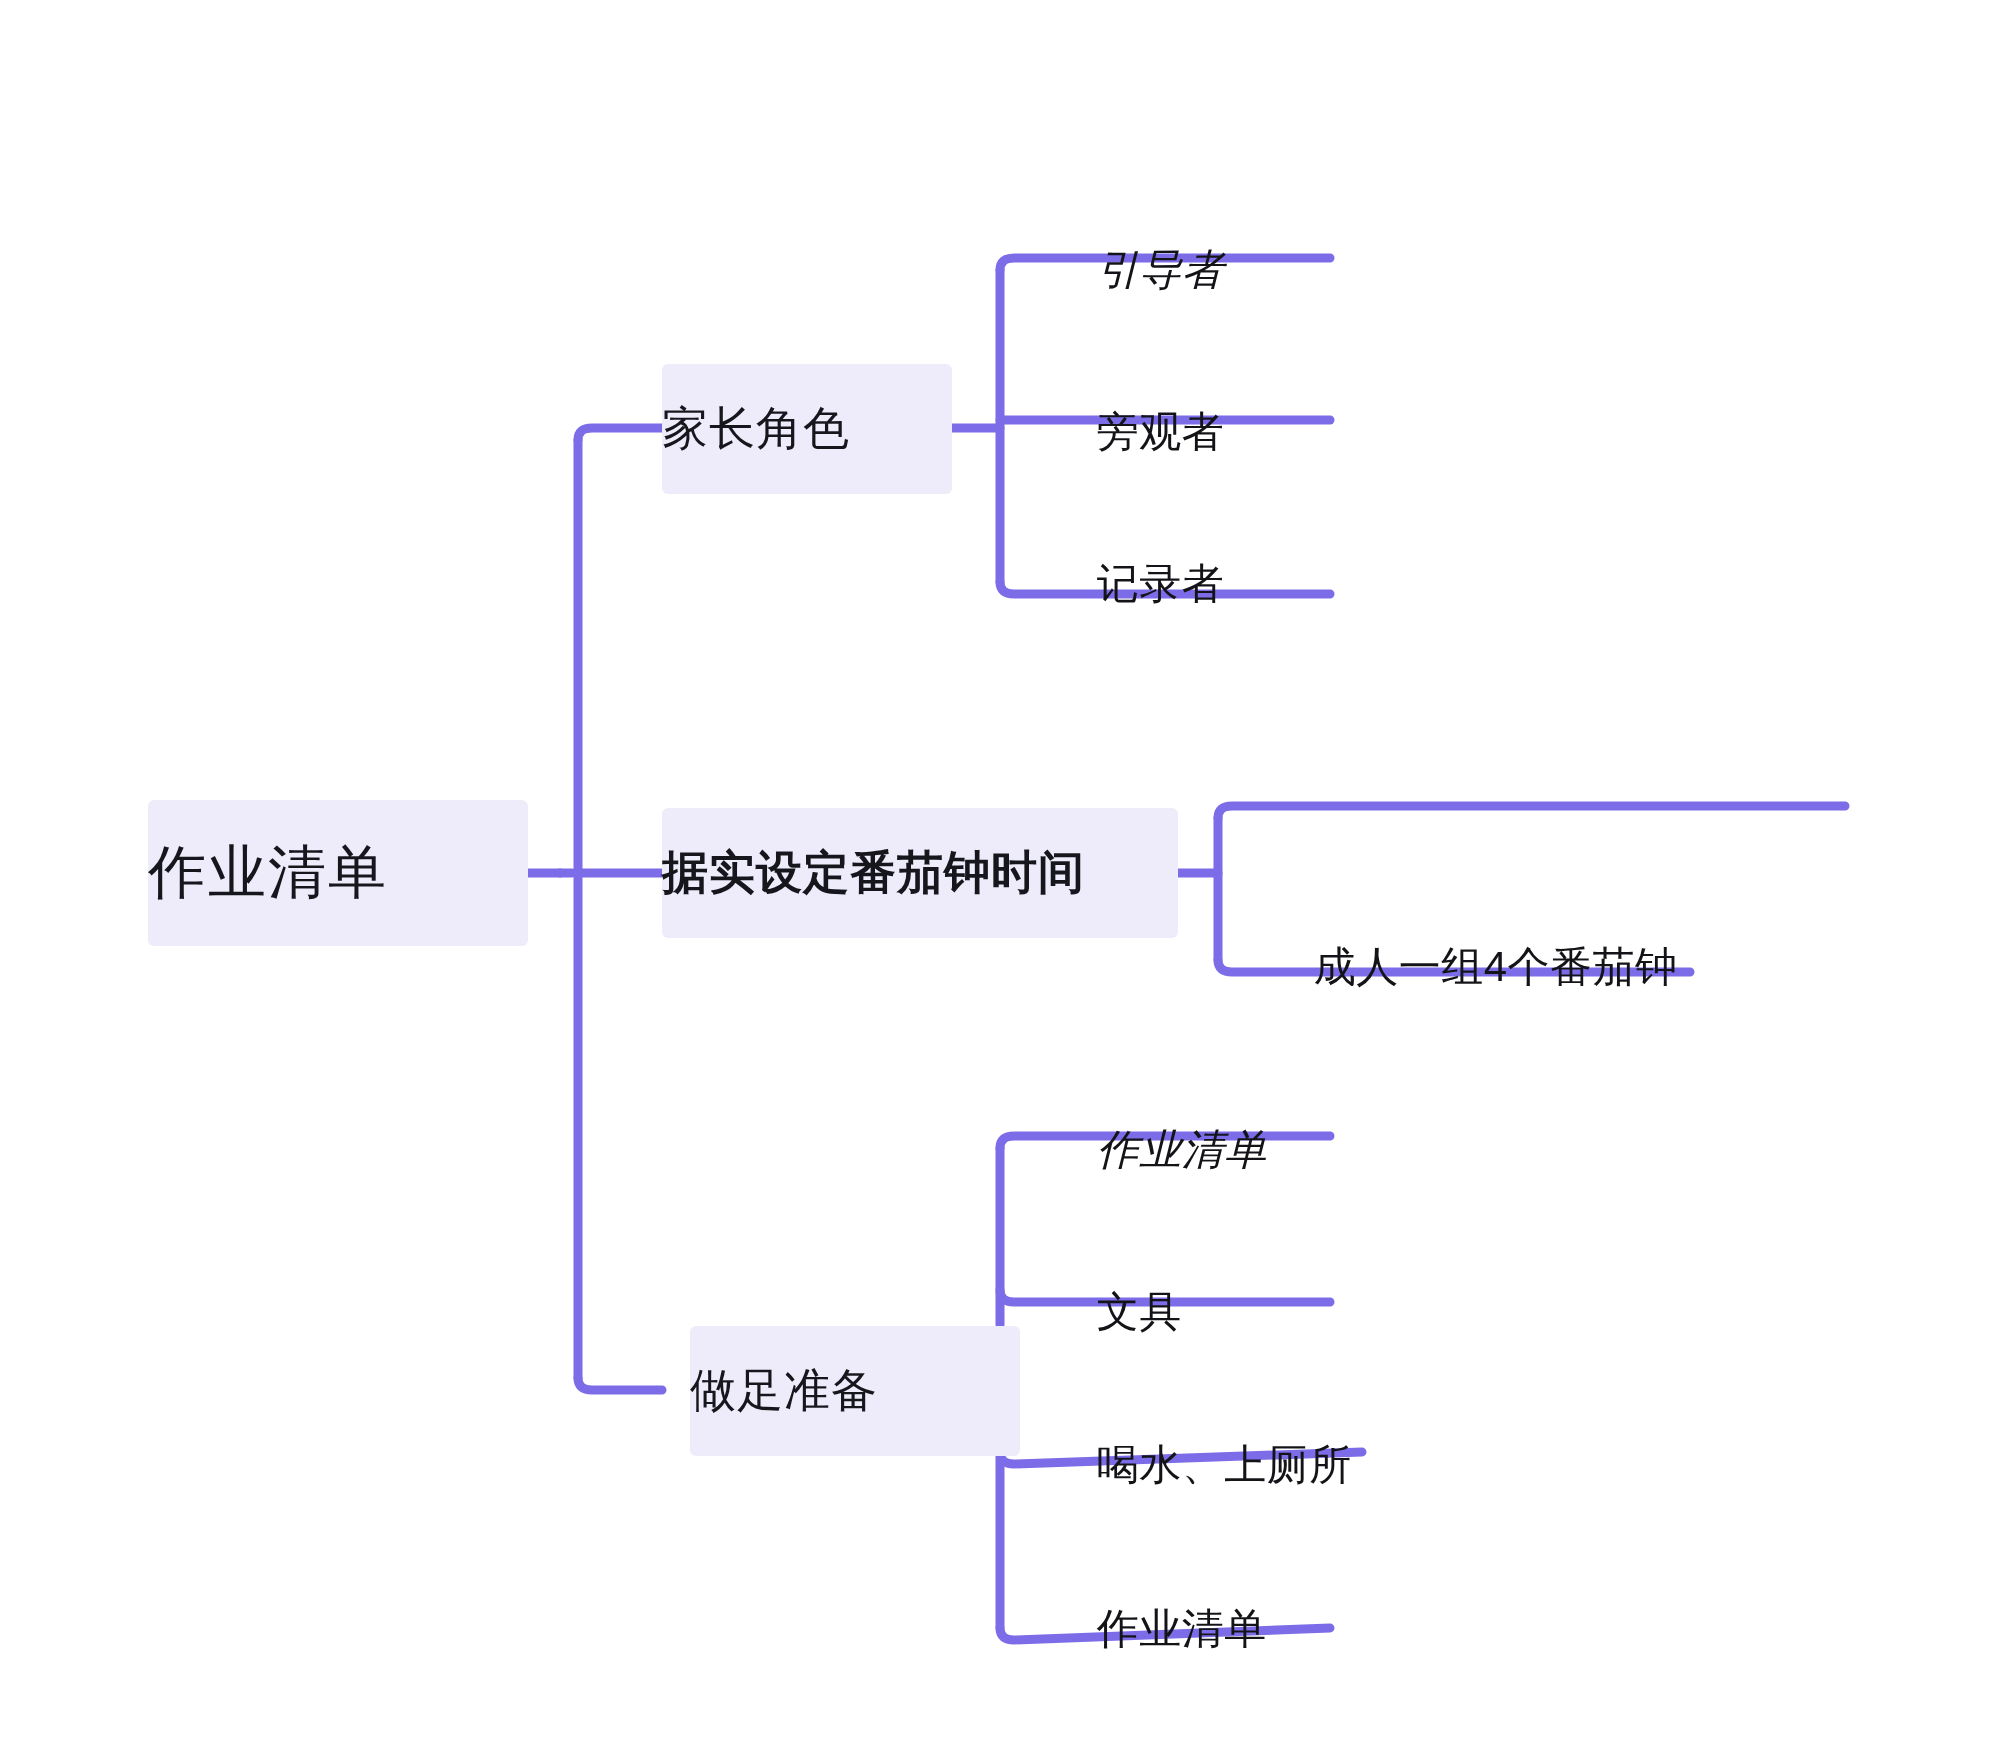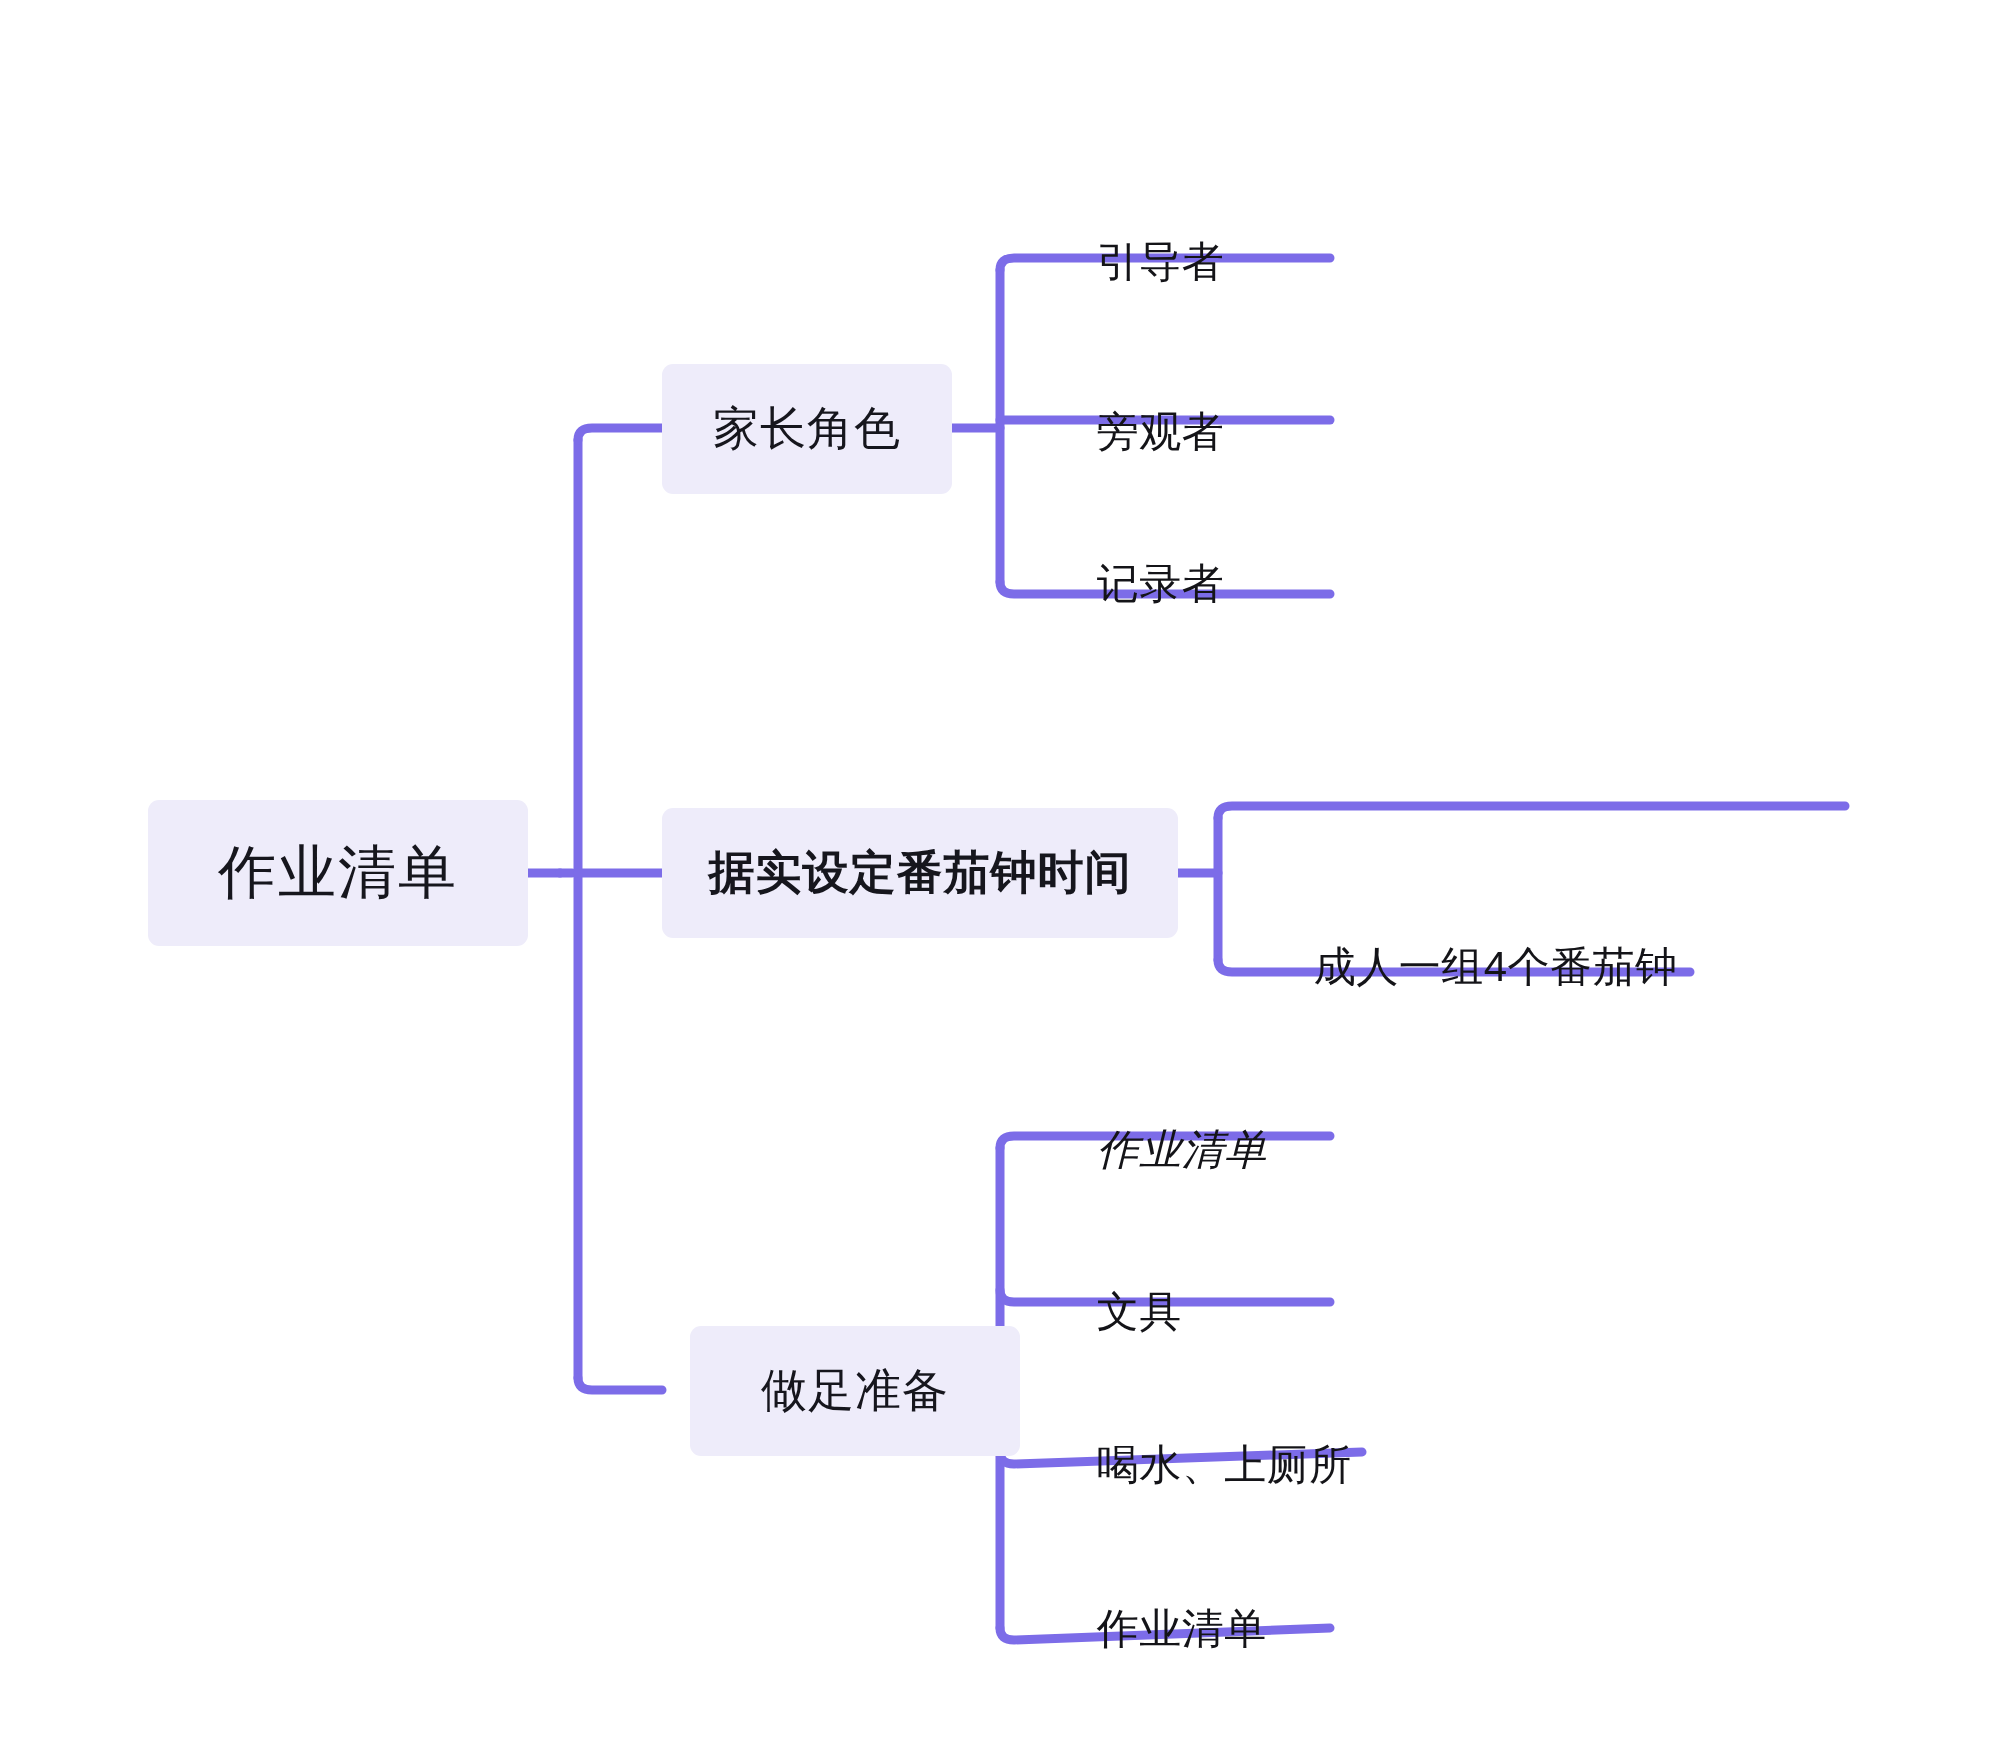--- a/index.html
+++ b/index.html
@@ -26,24 +26,24 @@
     left: 0;
     top: 0;
     width: 1993px;
     height: 1758px;
     pointer-events: none;
   }
 
   .node {
     position: absolute;
     background: #eeecfa;
-    border-radius: 11px;
+    border-radius: 6px;
     display: flex;
     align-items: center;
-    justify-content: center;
+    justify-content: flex-start;
     box-sizing: border-box;
     color: #16161d;
   }
 
   .node.root {
     font-size: 58px;
     letter-spacing: 2px;
   }
 
   .node.branch {
@@ -98,21 +98,21 @@
   </svg>
 
   <div class="node root" style="left:148px; top:800px; width:380px; height:146px;">
     <span>作业清单</span>
   </div>
 
   <div class="node branch" style="left:662px; top:364px; width:290px; height:130px;">
     <span>家长角色</span>
   </div>
 
-  <div class="leaf" style="left:1048px; top:185px; width:400px;">
+  <div class="leaf" style="left:1048px; top:193px; width:400px;font-style:italic;">
     <span>引导者</span>
   </div>
   <div class="leaf" style="left:1048px; top:355px; width:400px;">
     <span>旁观者</span>
   </div>
   <div class="leaf" style="left:1048px; top:507px; width:400px;">
     <span>记录者</span>
   </div>
 
   <div class="node branch" style="left:662px; top:808px; width:516px; height:130px;font-weight:bold;">

